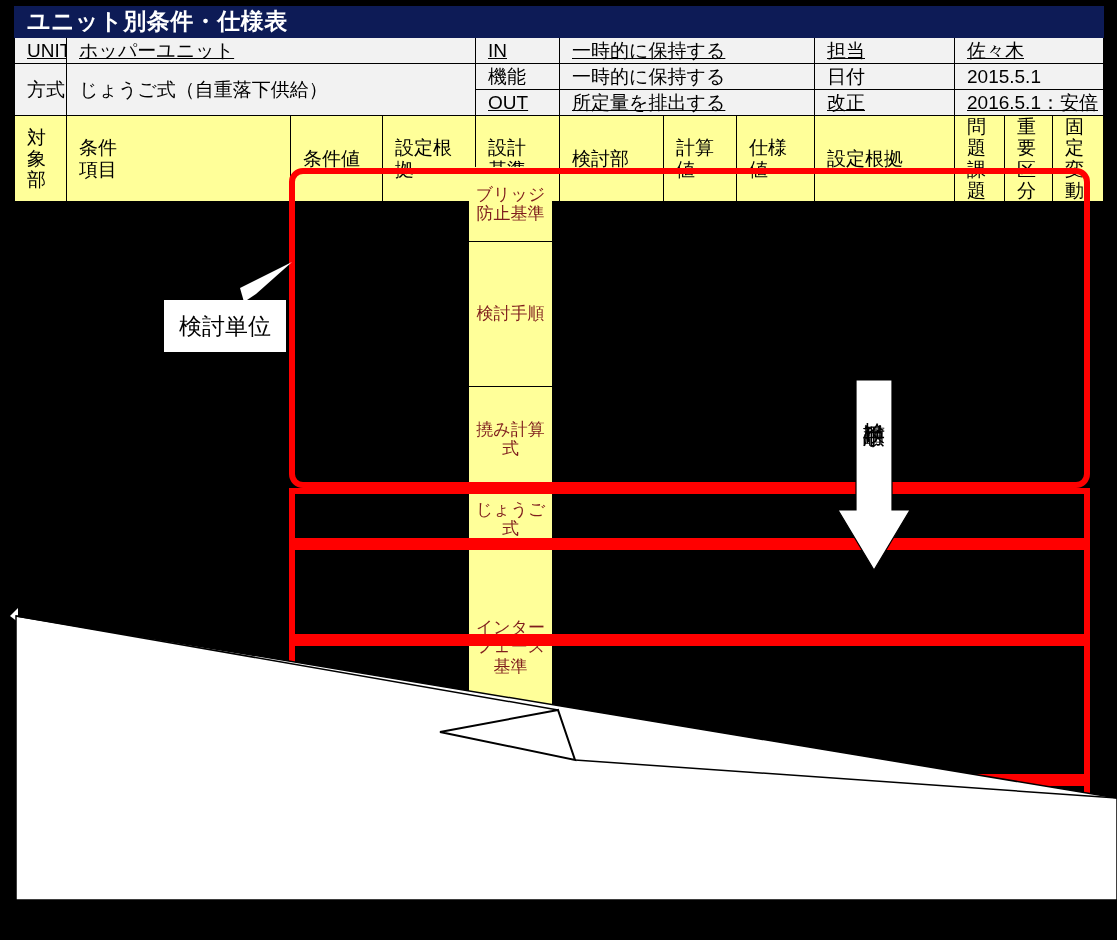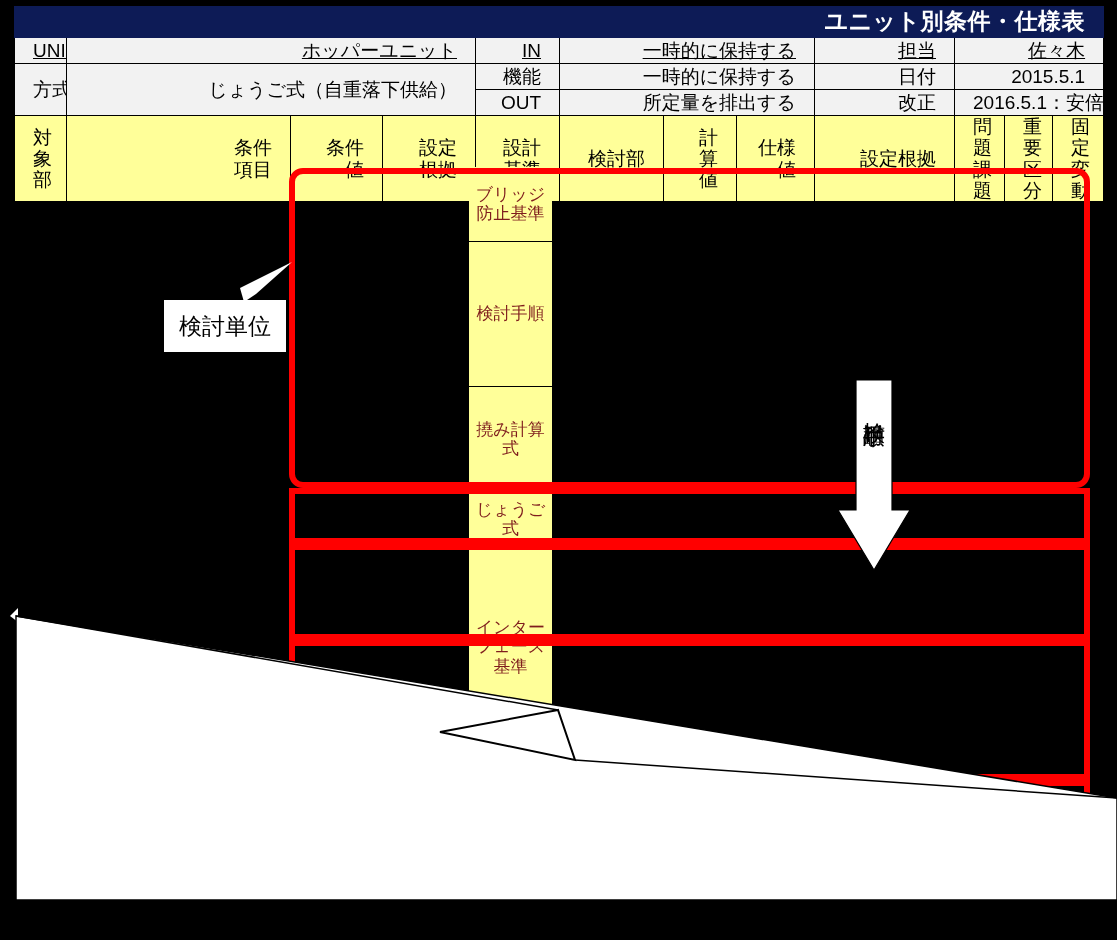--- a/index.html
+++ b/index.html
@@ -22,26 +22,26 @@
   .spec-table {
     position: absolute;
     left: 14px;
     top: 6px;
     width: 1089px;
     border-collapse: collapse;
     table-layout: fixed;
   }
   .spec-table td {
     border: 1px solid #000000;
-    padding: 0 18px;
+    padding: 0 12px;
     font-size: 19px;
     line-height: 1.12;
     color: #000000;
     background: #f2f2f2;
-    text-align: right;
+    text-align: left;
     vertical-align: middle;
     white-space: nowrap;
     overflow: hidden;
   }
   .title-cell {
     background: #0d1b56 !important;
     color: #ffffff !important;
     font-weight: bold;
     font-size: 23px !important;
     height: 30px;
@@ -51,21 +51,21 @@
   .left-al { text-align: left; padding-left: 6px; }
   .hdr-yellow {
     background: #ffff99 !important;
     font-size: 19px !important;
     height: 48px;
     white-space: normal !important;
     line-height: 1.1;
   }
   .r1 { height: 26px; text-decoration: underline; }
   .r2 { height: 26px; }
-  .r3 { height: 26px; }
+  .r3 { height: 26px; text-decoration: underline; }
 
   
   .body-grid {
     position: absolute;
     left: 14px;
     top: 167px;
     width: 1089px;
     height: 676px;
   }
   

